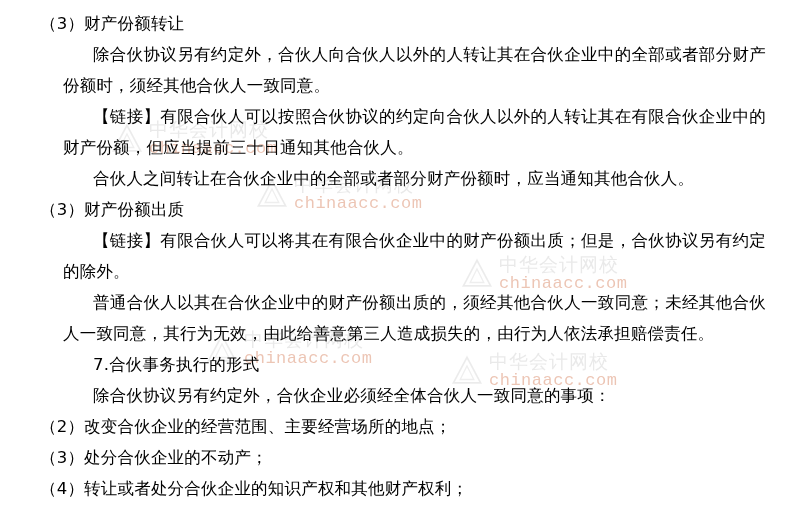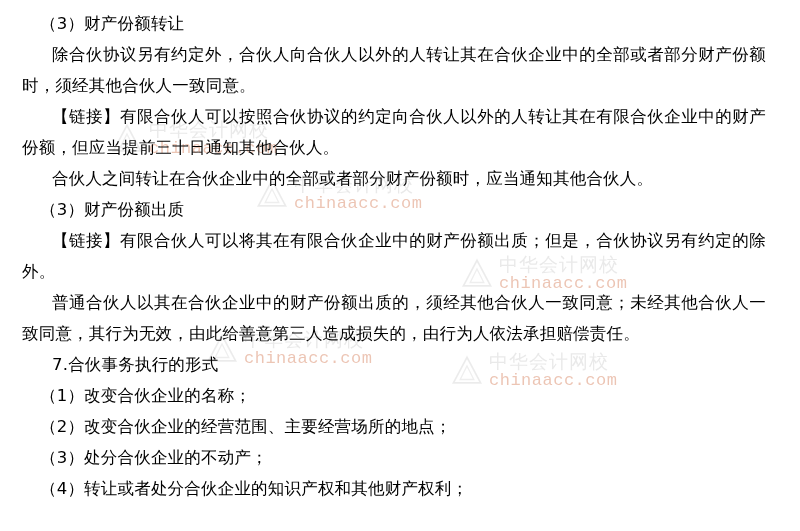--- a/index.html
+++ b/index.html
@@ -29,20 +29,21 @@
     color: #000000;
     font-size: 16.5px;
     line-height: 31px;
     letter-spacing: 0.2px;
     margin: 0;
     text-align: justify;
     text-justify: inter-ideograph;
   }
   .indent-1 {
     text-indent: 30px;
+    margin-left: 41px;
   }
   .indent-2 {
     text-indent: 18px;
   }
   
   .watermark {
     position: absolute;
     z-index: 1;
     pointer-events: none;
     user-select: none;
@@ -144,20 +145,20 @@
 
   <div class="doc-body">
     <p class="para indent-2">（3）财产份额转让</p>
     <p class="para indent-1">除合伙协议另有约定外，合伙人向合伙人以外的人转让其在合伙企业中的全部或者部分财产份额时，须经其他合伙人一致同意。</p>
     <p class="para indent-1">【链接】有限合伙人可以按照合伙协议的约定向合伙人以外的人转让其在有限合伙企业中的财产份额，但应当提前三十日通知其他合伙人。</p>
     <p class="para indent-1">合伙人之间转让在合伙企业中的全部或者部分财产份额时，应当通知其他合伙人。</p>
     <p class="para indent-2">（3）财产份额出质</p>
     <p class="para indent-1">【链接】有限合伙人可以将其在有限合伙企业中的财产份额出质；但是，合伙协议另有约定的除外。</p>
     <p class="para indent-1">普通合伙人以其在合伙企业中的财产份额出质的，须经其他合伙人一致同意；未经其他合伙人一致同意，其行为无效，由此给善意第三人造成损失的，由行为人依法承担赔偿责任。</p>
     <p class="para indent-1">7.合伙事务执行的形式</p>
-    <p class="para indent-2">（1）改变合伙企业的名称；</p>
+    <p class="para indent-1">除合伙协议另有约定外，合伙企业必须经全体合伙人一致同意的事项：</p>
     <p class="para indent-2">（2）改变合伙企业的经营范围、主要经营场所的地点；</p>
     <p class="para indent-2">（3）处分合伙企业的不动产；</p>
     <p class="para indent-2">（4）转让或者处分合伙企业的知识产权和其他财产权利；</p>
 
   </div>
 
 </div>
 
 </body></html>

